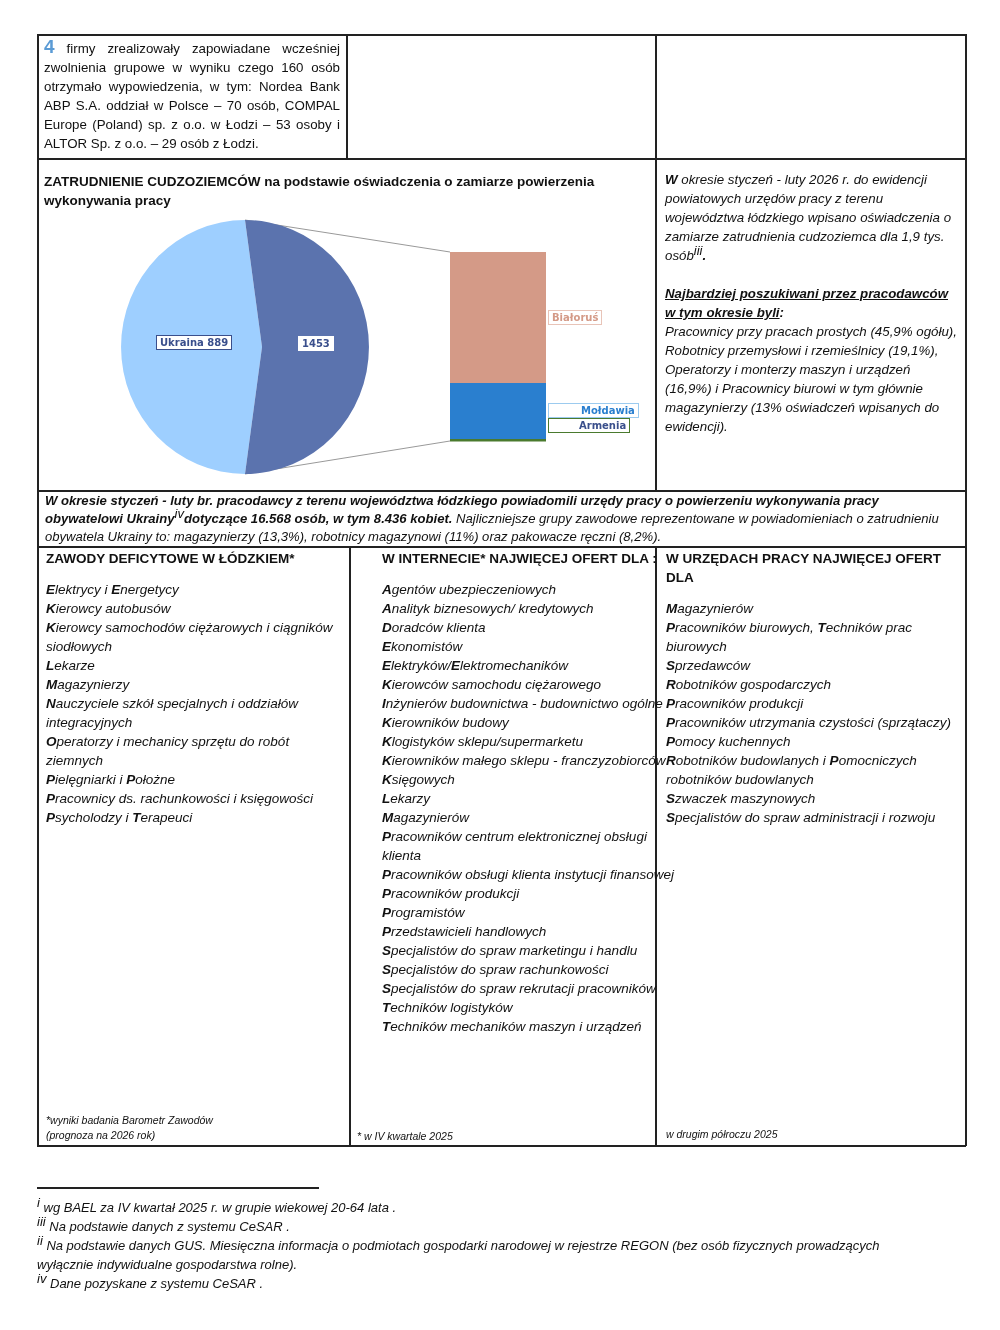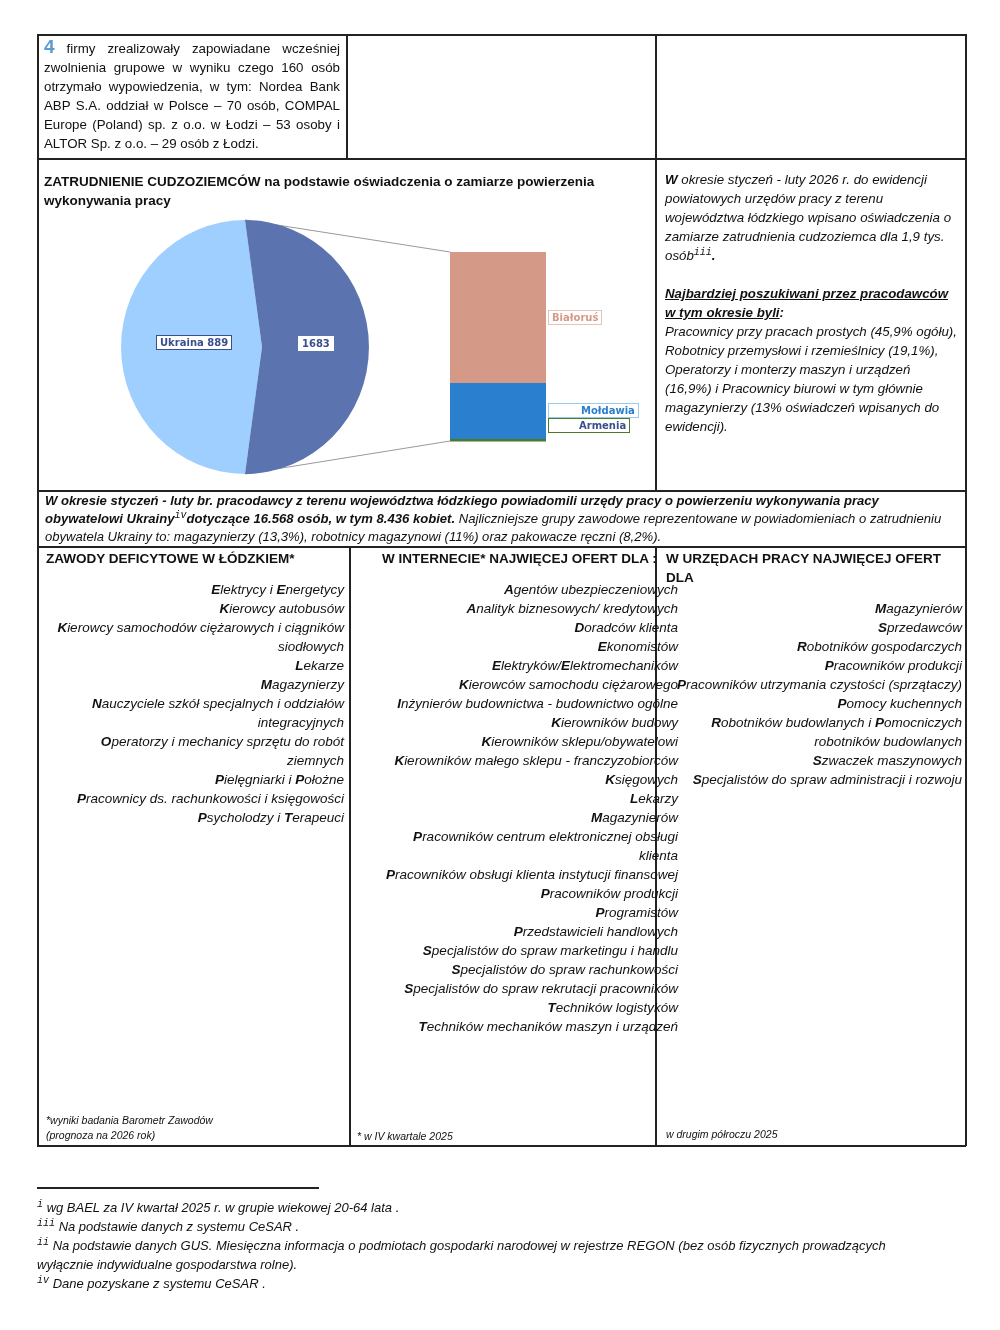--- a/index.html
+++ b/index.html
@@ -3,26 +3,26 @@
 <meta charset="utf-8">
 <style>
   html, body { margin:0; padding:0; background:#fff; }
   body { width:1000px; height:1330px; position:relative; font-family:"Liberation Sans", sans-serif; color:#111; overflow:hidden; }
   .cell { position:absolute; box-sizing:border-box; }
   .bline { position:absolute; background:#222; }
   .txt { font-size:13.5px; line-height:19px; }
   .it { font-style:italic; }
   .b { font-weight:bold; }
   .hdr { font-weight:bold; font-size:13.5px; line-height:19px; }
-  .list-item { display:block; font-style:italic; font-size:13.5px; line-height:19px;text-align:right; }
+  .list-item { display:block; font-style:italic; font-size:13.5px; line-height:19px; }
   .list-item .cap { font-weight:bold; }
   .note { font-style:italic; font-size:10.5px; line-height:15px; position:absolute; }
   .justify { text-align:justify; }
   .big4 { color:#5b9bd5; font-weight:bold; font-size:19px; }
-  sup { font-size:10px; line-height:0;font-family:Liberation Mono, monospace; }
+  sup { font-size:13px; line-height:0; }
   .fn { font-style:italic; font-size:13px; line-height:19px; }
   .chart-label { position:absolute; font-family:"DejaVu Sans", sans-serif; font-weight:bold; font-size:10px; background:#fff; padding:1px 3px; border:1px solid; white-space:nowrap; }
 </style>
 </head>
 <body>
 
 <div>
 
   <div class="bline" style="left:37px;top:34px;width:929px;height:1.5px;"></div>
   <div class="bline" style="left:37px;top:34px;width:1.5px;height:1112px;"></div>
@@ -58,21 +58,21 @@
 
     <path d="M245,220 L262,347 L245,474 A124,127 0 0 1 245,220 Z" fill="#9ecfff"></path>
 
     <path d="M245,220 A124,127 0 0 1 245,474 L262,347 Z" fill="#5b73ae"></path>
 
     <rect x="450" y="252" width="96" height="131" fill="#d49a87"></rect>
     <rect x="450" y="383" width="96" height="56" fill="#2a7fcf"></rect>
     <rect x="450" y="439" width="96" height="2.5" fill="#4a7a2e"></rect>
   </svg>
   <span class="chart-label" style="left:116px;top:125px;color:#3a4f8c;border-color:#3a4f8c;">Ukraina 889</span>
-  <span class="chart-label" style="left:258px;top:126px;color:#3a4f8c;border-color:#fff;">1683</span>
+  <span class="chart-label" style="left:258px;top:126px;color:#3a4f8c;border-color:#fff;">1453</span>
   <span class="chart-label" style="left:508px;top:100px;color:#d49a87;border-color:#e8c4b8;text-align:center;">Białoruś</span>
   <span class="chart-label" style="left:508px;top:193px;color:#2a7fcf;border-color:#9ccbef;padding-left:32px;">Mołdawia</span>
   <span class="chart-label" style="left:508px;top:208px;color:#3a4f8c;border-color:#4a7a2e;padding-left:30px;">Armenia</span>
 </div>
 
 <div class="cell txt it" style="left:665px;top:170px;width:295px;font-size:13.3px;">
   <span class="b">W</span><span> okresie styczeń - luty 2026 r. do ewidencji powiatowych urzędów pracy z terenu województwa łódzkiego  wpisano oświadczenia o zamiarze zatrudnienia cudzoziemca dla 1,9 tys. osób</span><sup>iii</sup><span class="b">.</span>
 </div>
 <div class="cell txt it" style="left:665px;top:284px;width:295px;font-size:13.3px;">
   <span class="b" style="text-decoration:underline;font-style:italic;">Najbardziej poszukiwani przez pracodawców w tym okresie byli</span><span class="b">:</span><br>
@@ -108,21 +108,21 @@
   <div style="height:12px;"></div>
   <div class="list">
       <span class="list-item"><span class="cap">A</span><span>gentów ubezpieczeniowych</span></span>
       <span class="list-item"><span class="cap">A</span><span>nalityk biznesowych/ kredytowych</span></span>
       <span class="list-item"><span class="cap">D</span><span>oradców klienta</span></span>
       <span class="list-item"><span class="cap">E</span><span>konomistów</span></span>
       <span class="list-item"><span class="cap">E</span><span>lektryków/</span><span class="cap">E</span><span>lektromechaników</span></span>
       <span class="list-item"><span class="cap">K</span><span>ierowców samochodu ciężarowego</span></span>
       <span class="list-item"><span class="cap">I</span><span>nżynierów budownictwa - budownictwo ogólne</span></span>
       <span class="list-item"><span class="cap">K</span><span>ierowników budowy</span></span>
-      <span class="list-item"><span class="cap">K</span><span>ierowników sklepu/obywatelowi</span></span>
+      <span class="list-item"><span class="cap">K</span><span>logistyków sklepu/supermarketu</span></span>
       <span class="list-item"><span class="cap">K</span><span>ierowników małego sklepu - franczyzobiorców</span></span>
       <span class="list-item"><span class="cap">K</span><span>sięgowych</span></span>
       <span class="list-item"><span class="cap">L</span><span>ekarzy</span></span>
       <span class="list-item"><span class="cap">M</span><span>agazynierów</span></span>
       <span class="list-item"><span class="cap">P</span><span>racowników centrum elektronicznej obsługi klienta</span></span>
       <span class="list-item"><span class="cap">P</span><span>racowników obsługi klienta instytucji finansowej</span></span>
       <span class="list-item"><span class="cap">P</span><span>racowników produkcji</span></span>
       <span class="list-item"><span class="cap">P</span><span>rogramistów</span></span>
       <span class="list-item"><span class="cap">P</span><span>rzedstawicieli handlowych</span></span>
       <span class="list-item"><span class="cap">S</span><span>pecjalistów do spraw marketingu i handlu</span></span>
@@ -134,20 +134,21 @@
 </div>
 <div class="note" style="left:357px;top:1129px;">
   <span>* w IV kwartale 2025</span>
 </div>
 
 <div class="cell" style="left:666px;top:549px;width:296px;">
   <div class="hdr">W URZĘDACH PRACY NAJWIĘCEJ OFERT DLA</div>
   <div style="height:12px;"></div>
   <div class="list">
       <span class="list-item"><span class="cap">M</span><span>agazynierów</span></span>
+      <span class="list-item"><span class="cap">P</span><span>racowników biurowych, </span><span class="cap">T</span><span>echników prac biurowych</span></span>
       <span class="list-item"><span class="cap">S</span><span>przedawców</span></span>
       <span class="list-item"><span class="cap">R</span><span>obotników gospodarczych</span></span>
       <span class="list-item"><span class="cap">P</span><span>racowników produkcji</span></span>
       <span class="list-item"><span class="cap">P</span><span>racowników utrzymania czystości (sprzątaczy)</span></span>
       <span class="list-item"><span class="cap">P</span><span>omocy kuchennych</span></span>
       <span class="list-item"><span class="cap">R</span><span>obotników budowlanych i </span><span class="cap">P</span><span>omocniczych robotników budowlanych</span></span>
       <span class="list-item"><span class="cap">S</span><span>zwaczek maszynowych</span></span>
       <span class="list-item"><span class="cap">S</span><span>pecjalistów do spraw administracji i rozwoju</span></span>
     </div>
 </div>

